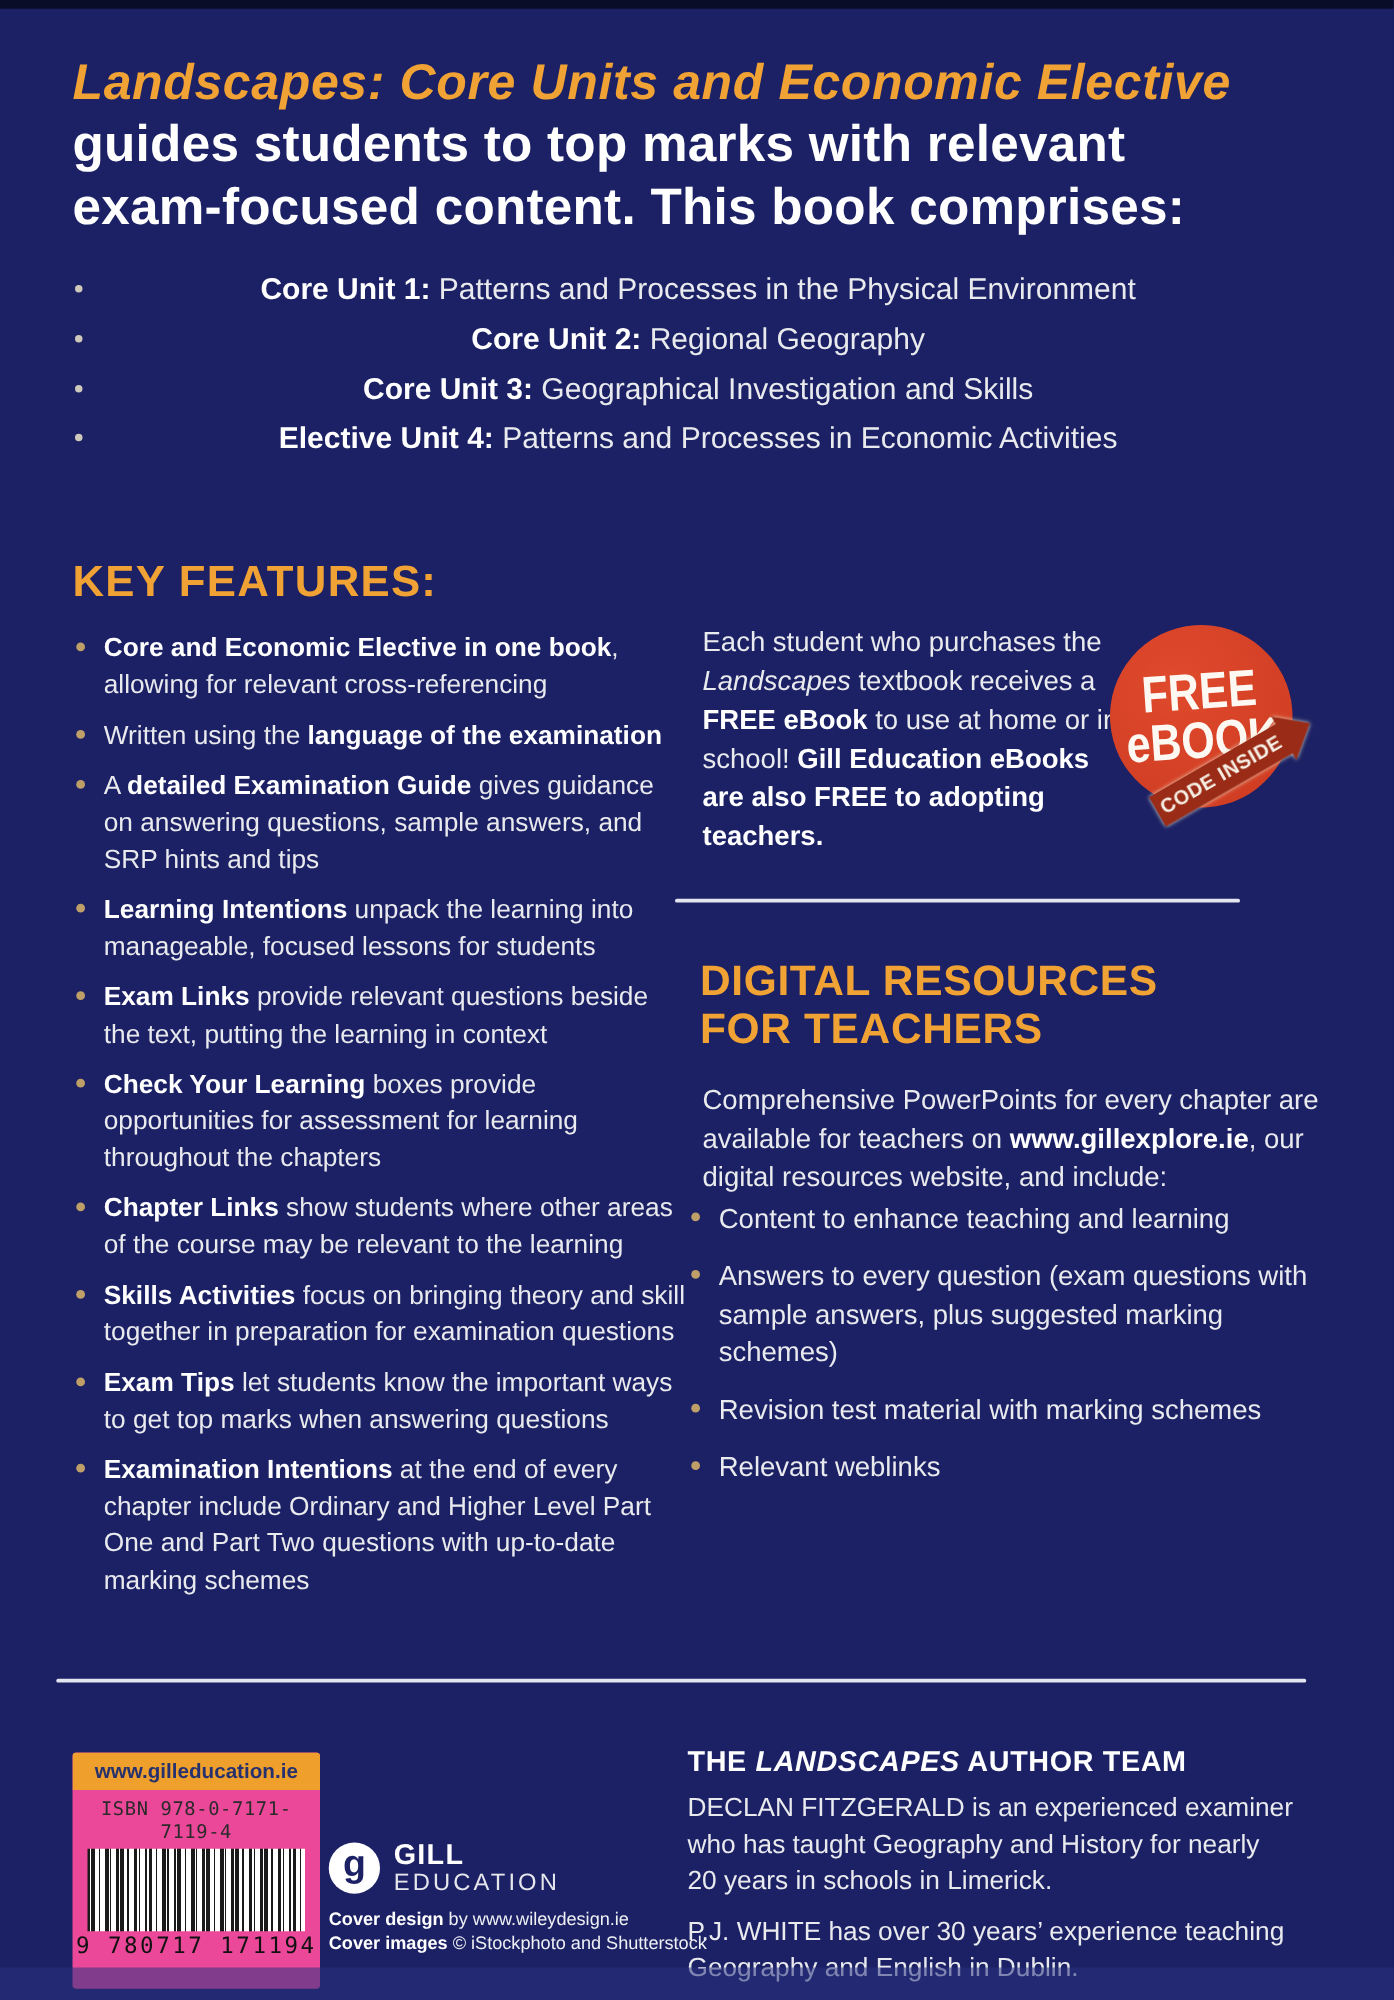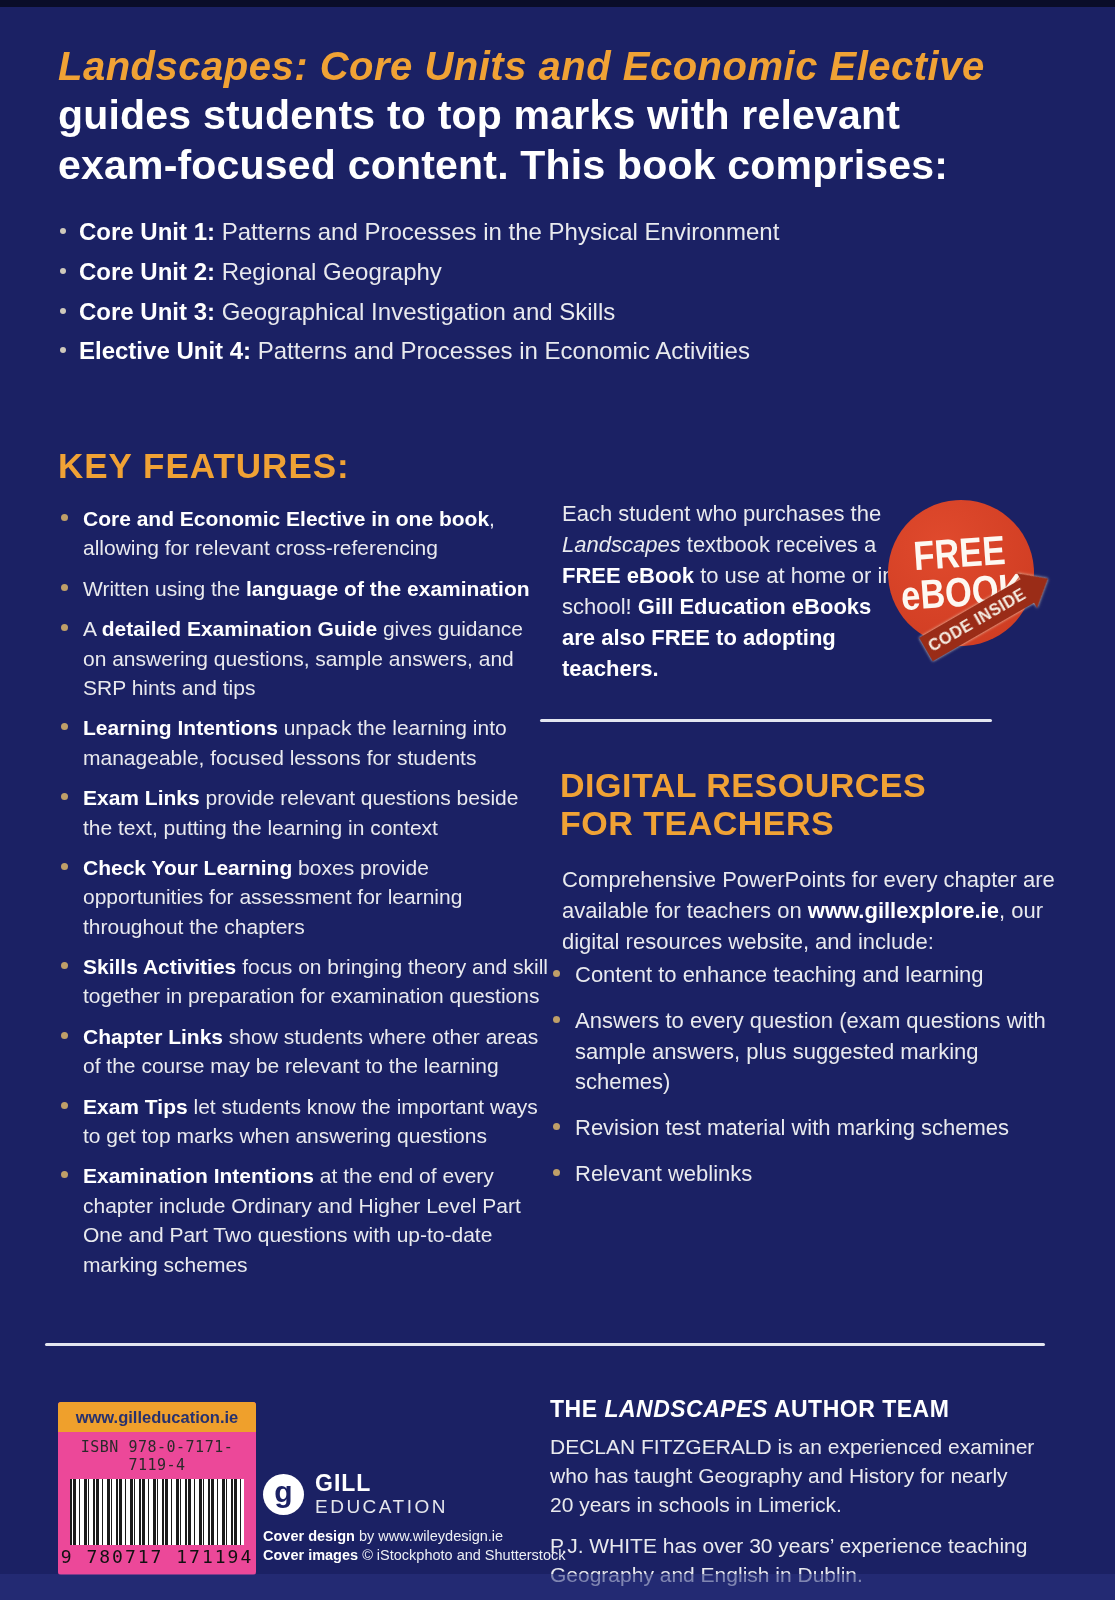--- a/index.html
+++ b/index.html
@@ -22,21 +22,21 @@
 
   
   .intro{position:absolute;left:58px;top:42px;width:980px;}
   .title{margin:0;}
   .title-accent{display:block;color:var(--accent-orange);font-style:italic;font-weight:700;
     font-size:40px;line-height:1.2;letter-spacing:.5px;}
   .title-line{display:block;color:var(--bold-white);font-weight:700;font-size:41px;
     line-height:1.22;letter-spacing:.2px;}
   .unit-list{margin-top:28px;}
   .unit-item{position:relative;padding-left:21px;font-size:24px;line-height:1.2;
-    margin-bottom:11px;color:var(--text-offwhite);}
+    margin-bottom:11px;color:var(--text-offwhite);text-align:center;}
   .unit-item::before{content:"";position:absolute;left:2px;top:10px;width:6px;height:6px;
     border-radius:50%;background:#cfc9bc;}
 
   
   .kf-heading{position:absolute;left:58px;top:446px;margin:0;color:var(--accent-orange);
     font-size:35px;font-weight:700;letter-spacing:1px;}
   .feature-list{width:492px;}
   .kf-list{position:absolute;left:58px;top:504px;}
   .feature-item{position:relative;padding-left:25px;font-size:21px;line-height:1.4;
     margin-bottom:11px;color:var(--text-offwhite);}
@@ -79,21 +79,21 @@
     border-radius:3px;overflow:hidden;}
   .barcode-site{background:var(--barcode-bar-orange);color:var(--navy-ink);font-weight:700;
     font-size:16.5px;text-align:center;padding:6px 0 5px;}
   .barcode-isbn{font-family:"DejaVu Sans Mono",monospace;color:#2a2a2a;font-size:15px;
     text-align:center;padding:6px 0 3px;letter-spacing:.5px;}
   .barcode-bars{height:66px;margin:2px 12px 0;
     background:repeating-linear-gradient(90deg,#1a1a1a 0 2px,#fff 2px 3px,#1a1a1a 3px 6px,
       #fff 6px 9px,#1a1a1a 9px 10px,#fff 10px 14px,#1a1a1a 14px 17px,#fff 17px 18px,
       #1a1a1a 18px 19px,#fff 19px 23px);}
   .barcode-number{font-family:"DejaVu Sans Mono",monospace;color:#111;font-size:18px;
-    text-align:center;padding:1px 0 8px;letter-spacing:2px;}
+    text-align:center;padding:1px 0 24px;letter-spacing:2px;}
   .publisher{position:absolute;left:263px;top:1472px;display:flex;align-items:center;gap:11px;}
   .pub-mark{width:41px;height:41px;border-radius:50%;background:#fff;color:var(--background);
     font-size:30px;font-weight:700;display:flex;align-items:center;justify-content:center;
     padding-bottom:5px;}
   .pub-names{display:flex;flex-direction:column;}
   .pub-name{color:#fff;font-weight:700;font-size:23px;line-height:1;letter-spacing:1px;}
   .pub-division{color:#e6e7ec;font-weight:400;font-size:19px;letter-spacing:2.5px;
     line-height:1.1;margin-top:2px;}
   .credits{position:absolute;left:263px;top:1527px;font-size:14.5px;line-height:1.3;
     color:#eef0f4;width:460px;}
@@ -123,22 +123,22 @@
   </header>
 
   <h2 class="kf-heading">KEY FEATURES:</h2>
   <div class="feature-list kf-list">
       <div class="feature-item"><span class="b">Core and Economic Elective in one book</span><span>, allowing for relevant cross-referencing</span></div>
       <div class="feature-item"><span>Written using the </span><span class="b">language of the examination</span></div>
       <div class="feature-item"><span>A </span><span class="b">detailed Examination Guide</span><span> gives guidance on answering questions, sample answers, and SRP hints and tips</span></div>
       <div class="feature-item"><span class="b">Learning Intentions</span><span> unpack the learning into manageable, focused lessons for students</span></div>
       <div class="feature-item"><span class="b">Exam Links</span><span> provide relevant questions beside the text, putting the learning in context</span></div>
       <div class="feature-item"><span class="b">Check Your Learning</span><span> boxes provide opportunities for assessment for learning throughout the chapters</span></div>
+      <div class="feature-item"><span class="b">Chapter Links</span><span> show students where other areas of the course may be relevant to the learning</span></div>
       <div class="feature-item"><span class="b">Skills Activities</span><span> focus on bringing theory and skill together in preparation for examination questions</span></div>
-      <div class="feature-item"><span class="b">Chapter Links</span><span> show students where other areas of the course may be relevant to the learning</span></div>
       <div class="feature-item"><span class="b">Exam Tips</span><span> let students know the important ways to get top marks when answering questions</span></div>
       <div class="feature-item"><span class="b">Examination Intentions</span><span> at the end of every chapter include Ordinary and Higher Level Part One and Part Two questions with up-to-date marking schemes</span></div>
     </div>
 
   <aside class="right-col">
     <p class="ebook-blurb"><span>Each student who purchases the </span><span class="i">Landscapes</span><span> textbook receives a </span><span class="b">FREE eBook</span><span> to use at home or in school! </span><span class="b">Gill Education eBooks are also FREE to adopting teachers.</span></p>
     <div class="divider divider-right"></div>
     <h2 class="dr-heading">
       <span>DIGITAL RESOURCES</span>
       <span>FOR TEACHERS</span>

